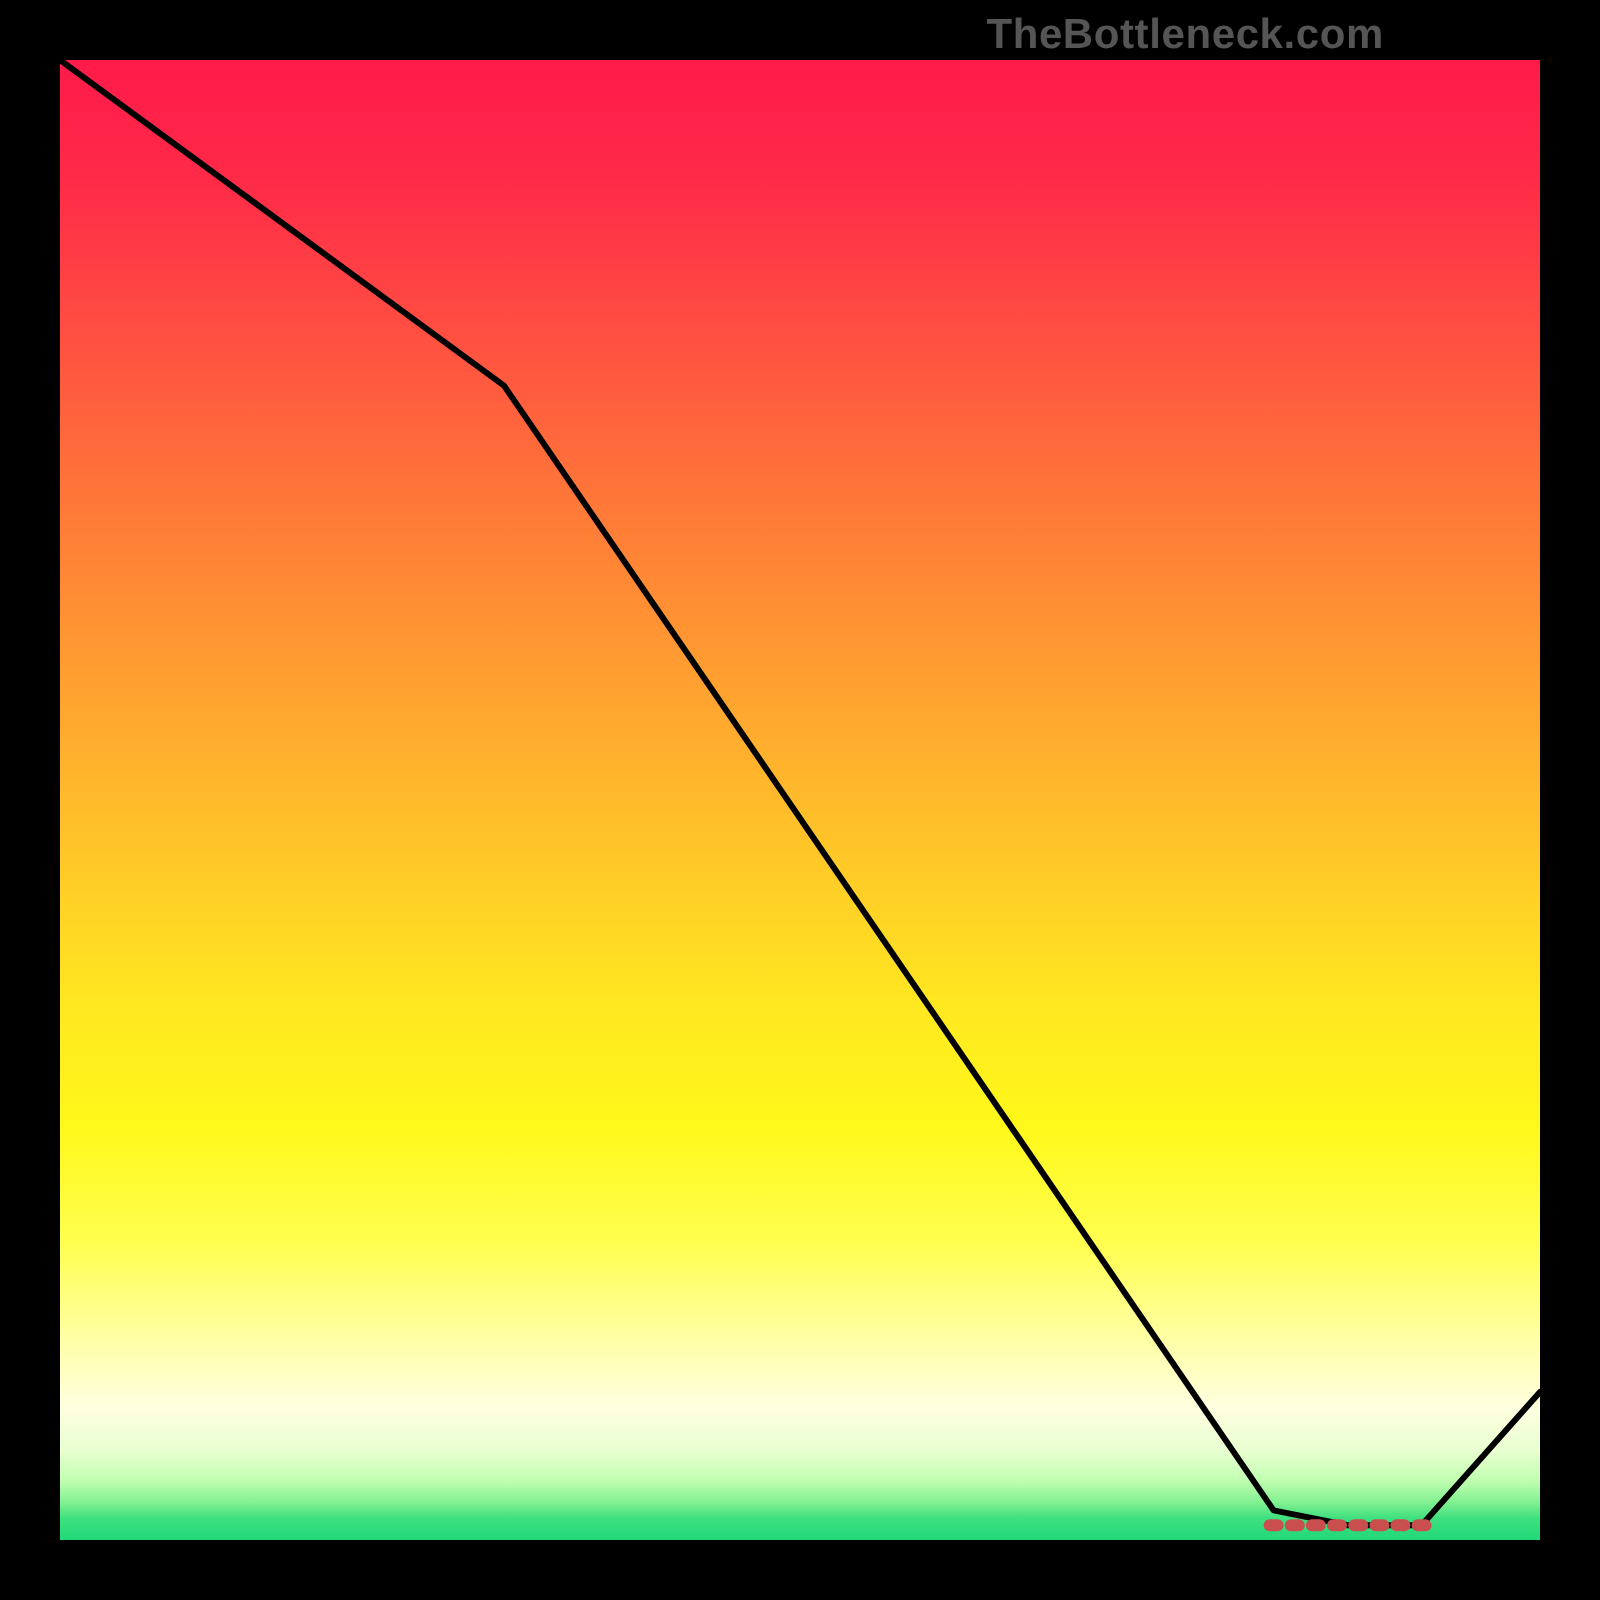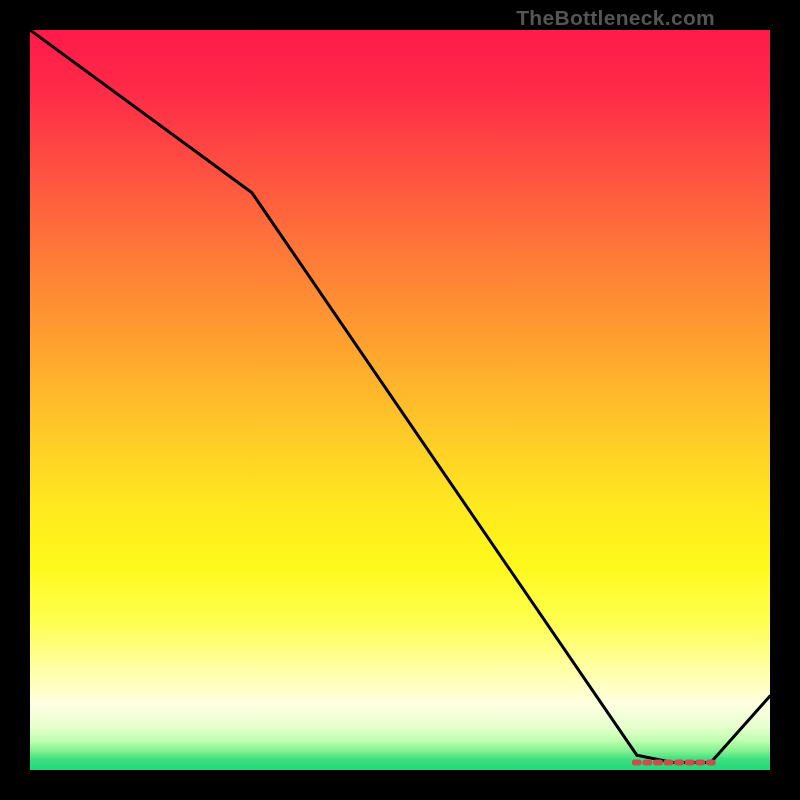--- a/index.html
+++ b/index.html
@@ -9,21 +9,20 @@
     width: 800px;
     height: 800px;
     overflow: hidden;
     font-family: Arial, sans-serif;
   }
   .container {
     position: relative;
     width: 704px;
     height: 800px;
     background: #000;
-    padding-left: 23px;
   }
   .watermark {
     position: absolute;
     top: 6px;
     right: 12px;
     color: #555;
     font-size: 21px;
     font-weight: bold;
     letter-spacing: 0.3px;
     z-index: 10;

